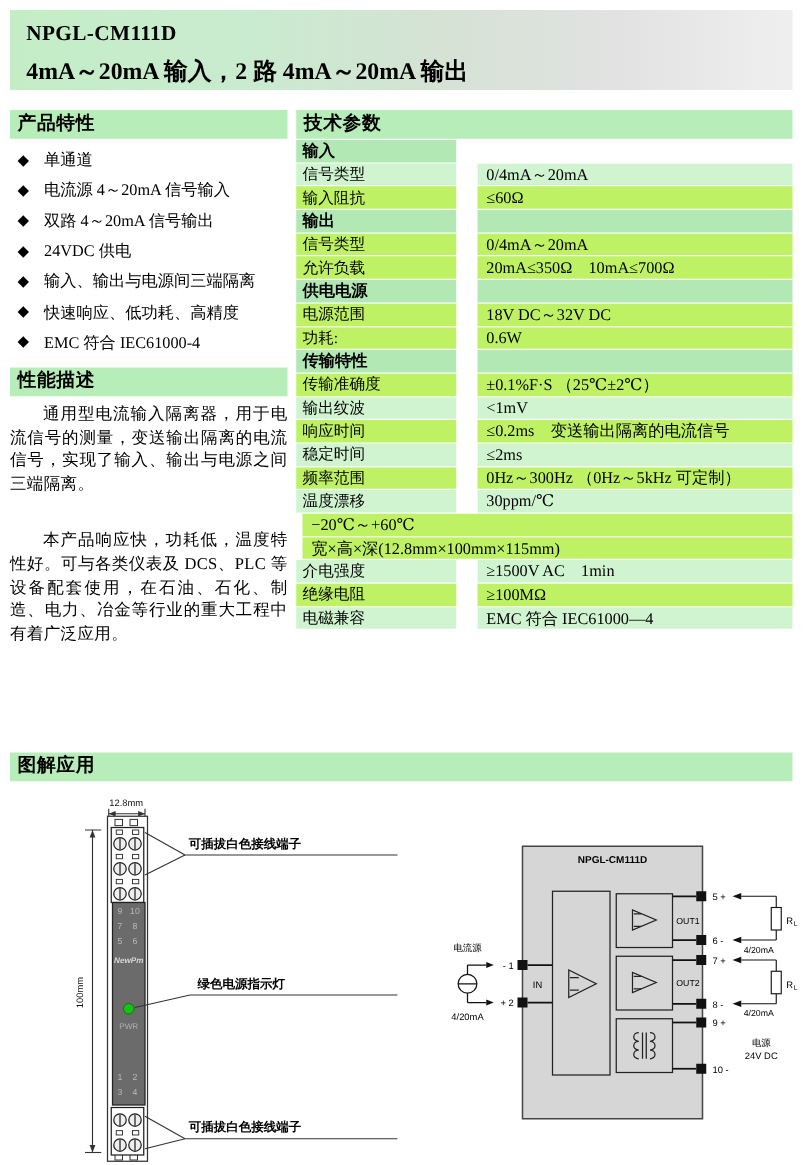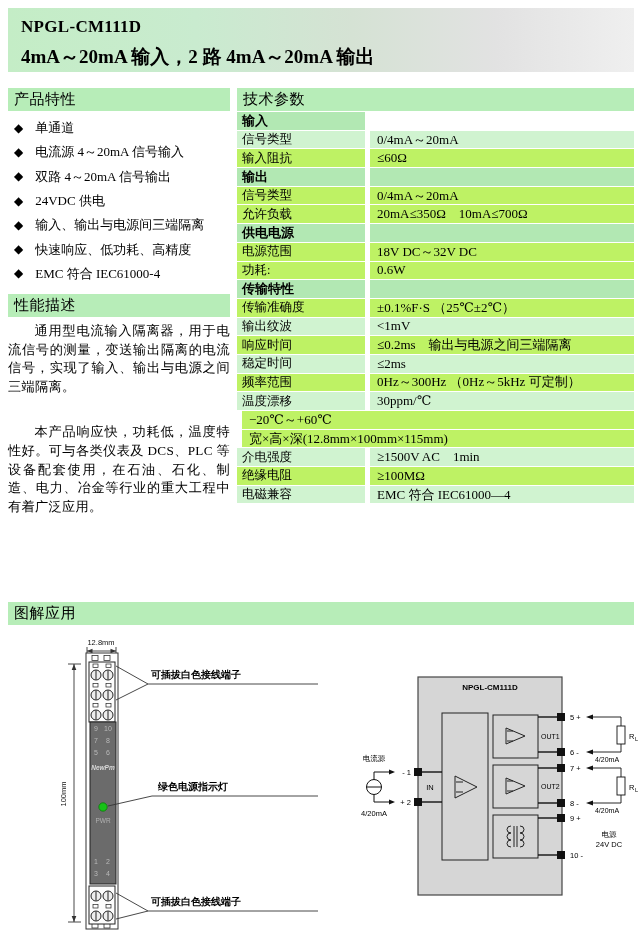--- a/index.html
+++ b/index.html
@@ -5,35 +5,35 @@
   html,body{margin:0;padding:0;background:#fff;}
   .page{position:relative;width:642px;height:932px;background:#fff;overflow:hidden;
         font-family:"Liberation Serif","DejaVu Serif",serif;color:#000;}
   
   .banner{position:absolute;left:8px;top:8px;width:626px;height:64px;box-sizing:border-box;
           padding:9px 0 0 13px;
           background:linear-gradient(90deg,#c4edc6 0%,#c9ebcf 30%,#d5e2d4 55%,#e2e2e2 78%,#efefef 100%);}
   .title{font-size:17px;font-weight:bold;letter-spacing:.3px;}
   .subtitle{font-size:19px;font-weight:bold;margin-top:7px;}
   
-  .bar{height:23px;line-height:23px;background:#b7edb8;font-weight:normal;font-size:15px;
+  .bar{height:23px;line-height:23px;background:#b7edb8;font-weight:bold;font-size:15px;
        padding-left:6px;letter-spacing:.5px;}
   
   .left-col{position:absolute;left:8px;top:88px;width:222px;}
   .features{list-style:none;margin:5px 0 0 0;padding:0;}
   .features li{height:24.3px;display:flex;align-items:center;font-size:13px;}
   .dmd{font-size:12px;margin:0 12px 0 6px;}
   .desc-bar{margin-top:8px;}
   .para{font-size:13.2px;line-height:18.6px;text-align:justify;text-indent:2em;
         letter-spacing:.3px;margin:5px 0 0 0;}
   .para + .para{margin-top:27px;}
   
   .right-col{position:absolute;left:237px;top:88px;width:397px;}
   .spec-table{margin-top:1px;}
-  .trow{display:flex;height:18.7px;}
+  .trow{display:flex;height:18.7px;gap:12px;}
   .trow .tl,.trow .tv{box-sizing:border-box;border-bottom:1.3px solid #fff;
         display:flex;align-items:center;background:#bef264;}
   .trow .tl{width:128px;padding-left:5px;font-size:12.5px;}
   .trow .tv{flex:1;margin-left:5px;padding-left:7px;font-size:13px;}
   .trow.sec .tl,.trow.sec .tv{background:#b2e8b3;font-weight:bold;font-size:13px;}
   .trow.sec.vw .tv{background:#fff;}
   .trow.g .tl,.trow.g .tv{background:#d0f3d0;}
   
   .app-bar{position:absolute;left:8px;top:602px;width:626px;box-sizing:border-box;}
   .module-svg{position:absolute;left:8px;top:634px;}
@@ -133,21 +133,21 @@
       <div class="trow w">
           <div class="tl">传输准确度</div>
           <div class="tv">±0.1%F·S （25℃±2℃）</div>
         </div>
       <div class="trow g">
           <div class="tl">输出纹波</div>
           <div class="tv">&lt;1mV</div>
         </div>
       <div class="trow w">
           <div class="tl">响应时间</div>
-          <div class="tv">≤0.2ms　输出与电源之间三端隔离</div>
+          <div class="tv">≤0.2ms　变送输出隔离的电流信号</div>
         </div>
       <div class="trow g">
           <div class="tl">稳定时间</div>
           <div class="tv">≤2ms</div>
         </div>
       <div class="trow w">
           <div class="tl">频率范围</div>
           <div class="tv">0Hz～300Hz （0Hz～5kHz 可定制）</div>
         </div>
       <div class="trow g">

